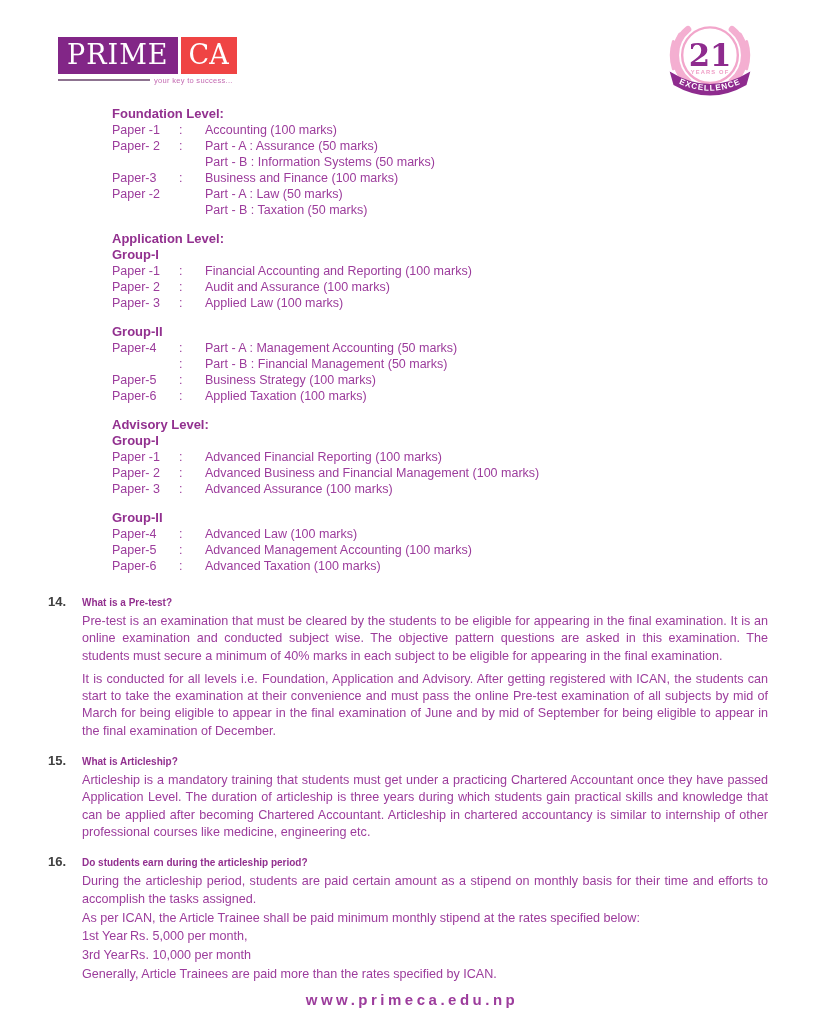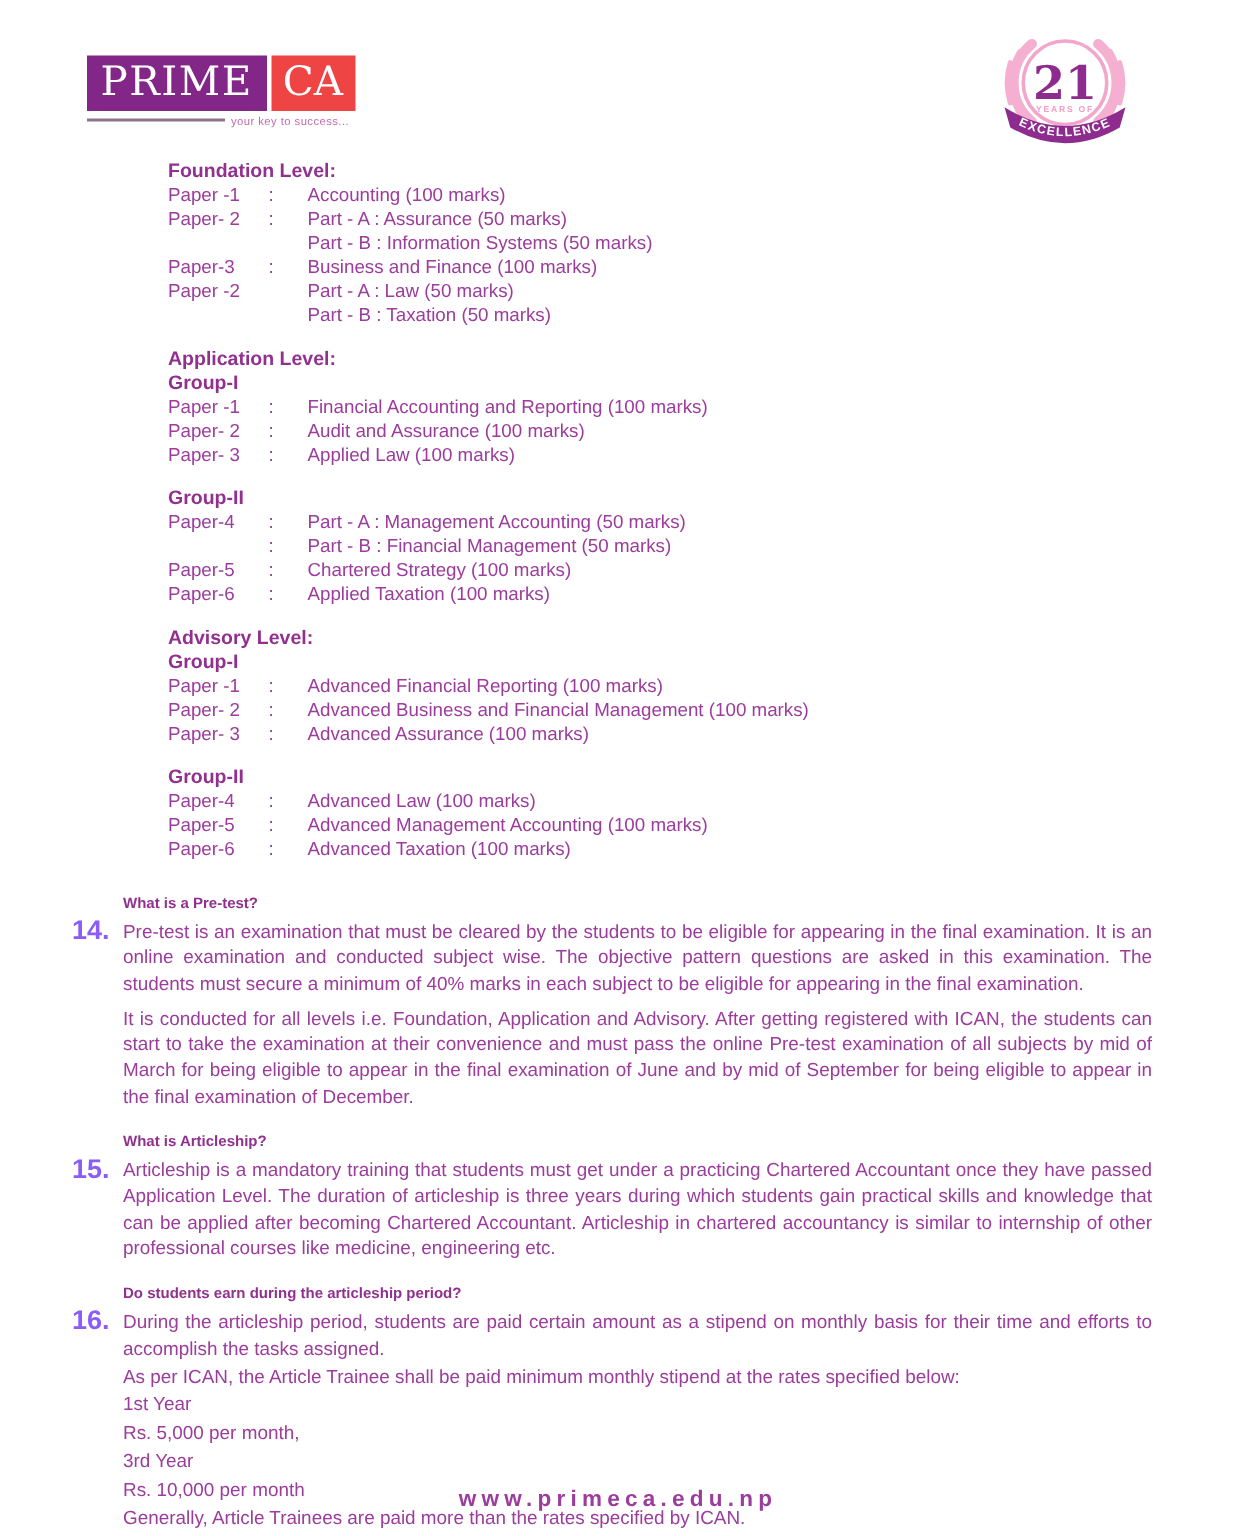--- a/index.html
+++ b/index.html
@@ -34,28 +34,28 @@
     font-weight:bold; font-size:13px; line-height:16px; color:#92308f;
   }
   .crow { display:flex; font-size:12.5px; line-height:16px; }
   .clabel { width:67px; flex:none; }
   .ccolon { width:26px; flex:none; }
   .cdesc  { flex:1; }
 
   
   .faqs { margin-top:20px; }
   .faq { position:relative; padding-left:24px; margin-bottom:13px; }
-  .faq-num { position:absolute; left:-10px; top:16px; font-weight:bold; font-size:18px; color:#8b5cf6; }
+  .faq-num { position:absolute; left:-10px; top:0; font-weight:bold; font-size:13px; color:#404040; }
   .faq-q { font-weight:bold; font-size:10px; line-height:17px; color:#92308f; }
   .faq-p {
     font-size:12.6px; line-height:17.3px; text-align:justify;
     margin-top:2px; margin-bottom:6px; color:#9c3c9c;
   }
   .faq-p.tight { margin-bottom:0; }
-  .stipend-row { display:flex; font-size:12.6px; line-height:19px;flex-direction:column; }
+  .stipend-row { display:flex; font-size:12.6px; line-height:19px; }
   .sti-year { width:48px; flex:none; }
   .sti-rate { flex:1; }
   .closing { font-size:12.6px; line-height:19px; }
 
   
   .footer {
     position:absolute; left:0; right:0; bottom:16px; text-align:center;
     font-weight:bold; font-size:15px; letter-spacing:3.5px; color:#9c3c9c;
   }
 </style>
@@ -160,21 +160,21 @@
         <span class="cdesc">Part - A : Management Accounting (50 marks)</span>
       </div>
       <div class="crow">
         <span class="clabel"></span>
         <span class="ccolon">:</span>
         <span class="cdesc">Part - B : Financial Management (50 marks)</span>
       </div>
       <div class="crow">
         <span class="clabel">Paper-5</span>
         <span class="ccolon">:</span>
-        <span class="cdesc">Chartered Strategy (100 marks)</span>
+        <span class="cdesc">Business Strategy (100 marks)</span>
       </div>
       <div class="crow">
         <span class="clabel">Paper-6</span>
         <span class="ccolon">:</span>
         <span class="cdesc">Applied Taxation (100 marks)</span>
       </div>
     </div>
 
     <div class="course-block">
       <div class="level-heading">Advisory Level:</div>

